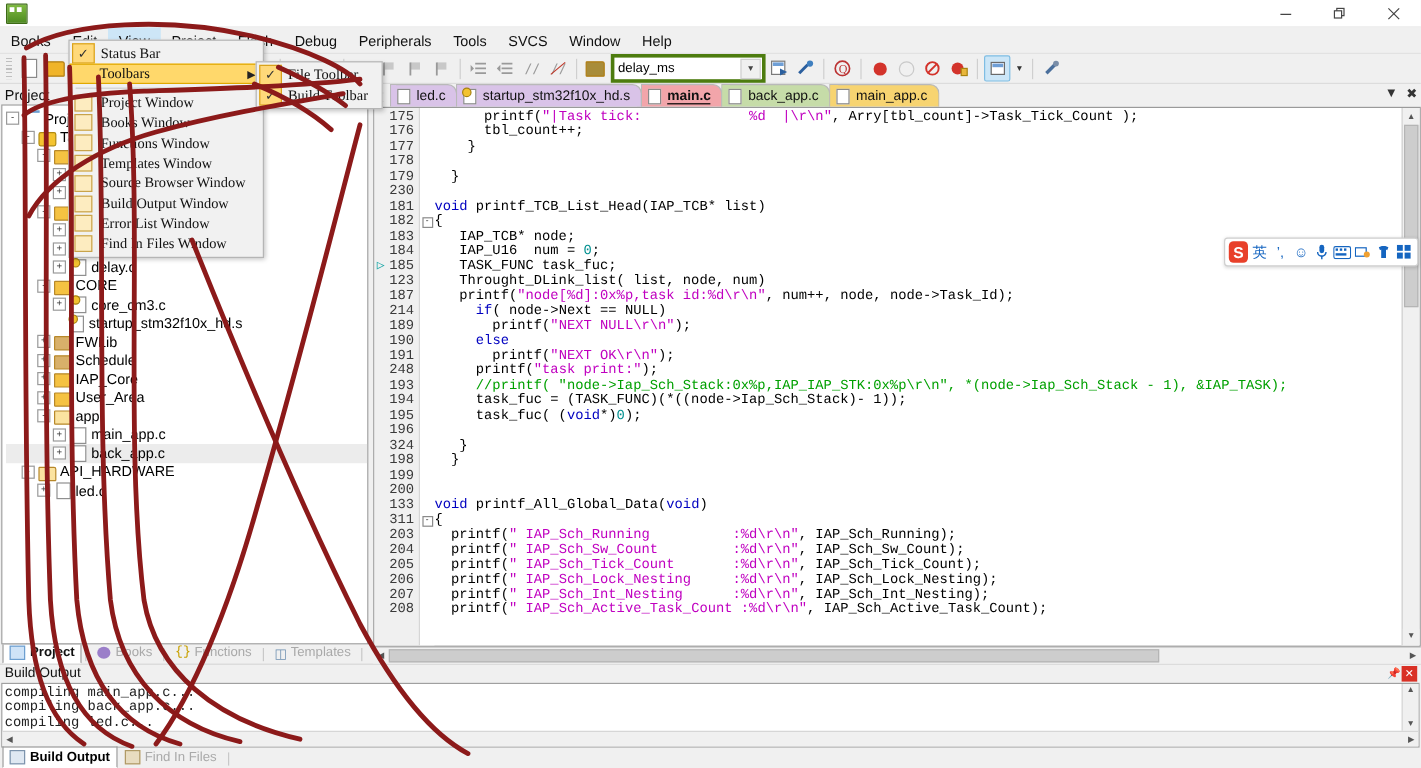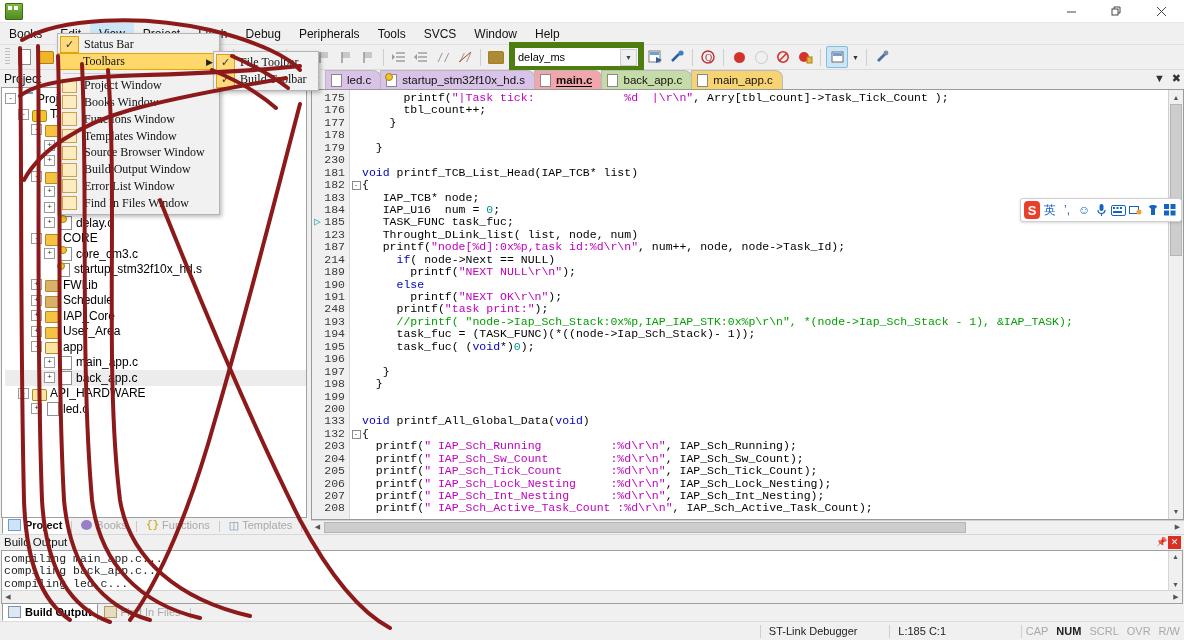--- a/index.html
+++ b/index.html
@@ -32,21 +32,21 @@
 
   
   .toolbar{height:24px;background:#f0f0f0;display:flex;align-items:center;flex:0 0 24px;
            border-bottom:1px solid #dcdcdc;padding-left:2px;}
   .grip{width:5px;height:18px;margin:0 3px;
         background:repeating-linear-gradient(to bottom,#bfbfbf 0 1px,transparent 1px 3px);}
   .tbtn{width:20px;height:20px;margin:0 1px;display:flex;align-items:center;justify-content:center;
         position:relative;border-radius:2px;}
   .tsep{width:1px;height:17px;background:#cfcfcf;margin:0 4px;}
   .tbtn.sel{background:#cce6f7;border:1px solid #7fbde3;}
-  .combo{width:120px;height:18px;background:#fff;border:6px solid #4d7c0f;display:flex;
+  .combo{width:120px;height:18px;background:#fff;border:3px solid #4d7c0f;display:flex;
          align-items:center;font-size:11px;padding-left:3px;position:relative;margin-left:2px;}
   .combo .arrow{position:absolute;right:1px;top:1px;width:15px;height:15px;background:#f0f0f0;
         border:1px solid #cfcfcf;display:flex;align-items:center;justify-content:center;font-size:7px;color:#444;}
   .ic-doc{background:#fff;border:1px solid #8a8a8a;width:11px;height:14px;margin:auto;}
   .ic-folder{width:14px;height:11px;background:#f0b429;border:1px solid #b07d12;border-radius:1px 2px 1px 1px;margin:auto;}
   .ic-save{width:13px;height:13px;background:#3f6fb5;border:1px solid #24457a;margin:auto;position:relative;}
   .ic-save::after{content:"";position:absolute;left:2px;top:0;width:8px;height:5px;background:#e8eef7;}
   .sq{width:12px;height:12px;margin:auto;}
 
   
@@ -630,26 +630,26 @@
             <div class="gl">187</div>
             <div class="gl">214</div>
             <div class="gl">189</div>
             <div class="gl">190</div>
             <div class="gl">191</div>
             <div class="gl">248</div>
             <div class="gl">193</div>
             <div class="gl">194</div>
             <div class="gl">195</div>
             <div class="gl">196</div>
-            <div class="gl">197</div>
+            <div class="gl">324</div>
             <div class="gl">198</div>
             <div class="gl">199</div>
             <div class="gl">200</div>
             <div class="gl">133</div>
-            <div class="gl">132</div>
+            <div class="gl">311</div>
             <div class="gl">203</div>
             <div class="gl">204</div>
             <div class="gl">205</div>
             <div class="gl">206</div>
             <div class="gl">207</div>
             <div class="gl">208</div>
           </div>
         <div class="foldcol" id="foldcol">
             <div class="fold"></div>
             <div class="fold"></div>
@@ -735,33 +735,20 @@
         <span>Build Output</span>
       </div>
       <div class="btab">
         <span style="width:11px;height:10px;background:#e8dcc0;border:1px solid #b09a66;margin-right:4px;display:inline-block;"></span>
         <span class="dim">Find In Files</span>
       </div>
       <div class="ptsep"></div>
     </div>
   </div>
 
-  <div class="status">
-    <div class="st-cell" style="width:780px;"></div>
-    <div class="st-sep"></div>
-    <div class="st-cell" style="width:118px;">ST-Link Debugger</div>
-    <div class="st-sep"></div>
-    <div class="st-cell" style="width:120px;">L:185 C:1</div>
-    <div class="st-sep"></div>
-    <div class="st-cell st-dim" style="padding:0 4px;">CAP</div>
-    <div class="st-cell" style="padding:0 4px;font-weight:bold;">NUM</div>
-    <div class="st-cell st-dim" style="padding:0 4px;">SCRL</div>
-    <div class="st-cell st-dim" style="padding:0 4px;">OVR</div>
-    <div class="st-cell st-dim" style="padding:0 4px;">R/W</div>
-  </div>
 </div>
 
 <div class="ime">
   <div class="sogou">S</div>
   <div class="slot">英</div>
   <div class="slot">’,</div>
   <div class="slot">☺</div>
   <div class="slot">
     <svg width="9" height="14">
         <rect x="2.5" y="1" width="4" height="7" rx="2" fill="#1565c0"></rect>

